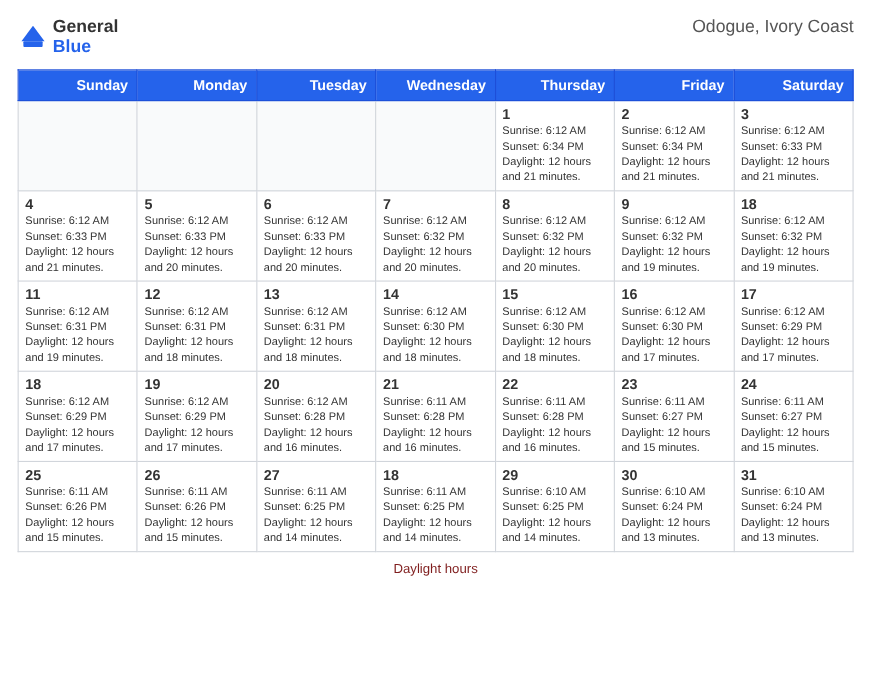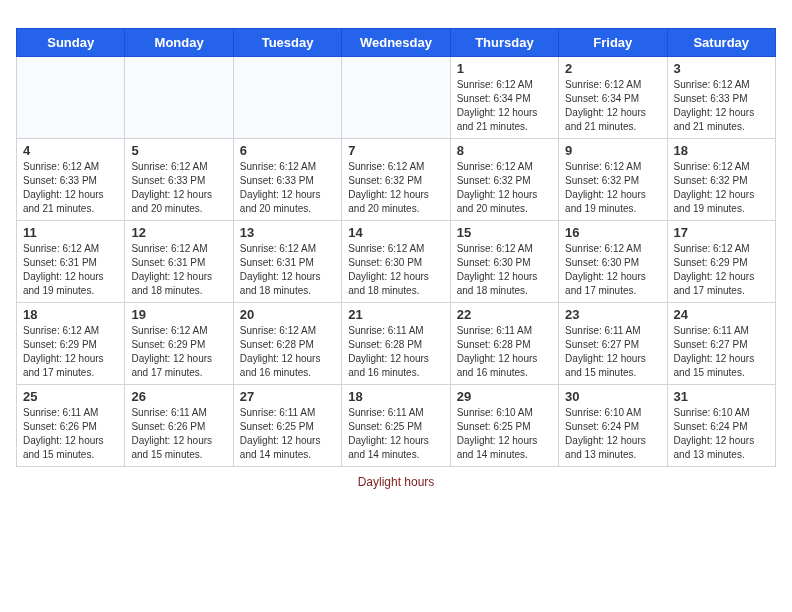--- a/index.html
+++ b/index.html
@@ -53,21 +53,21 @@
       font-size: 16px;
       color: #555;
     }
     .calendar {
       width: 100%;
       border-collapse: collapse;
     }
     .calendar th {
       background: #2563eb;
       color: #fff;
-      text-align: center;
+      text-align: right;
       padding: 6px 8px;
       font-size: 13px;
       font-weight: 600;
       border: 1px solid #1d4ed8;
     }
     .calendar td {
       border: 1px solid #d1d5db;
       vertical-align: top;
       padding: 4px 6px;
       width: calc(100% / 7);
@@ -95,21 +95,32 @@
       margin-top: 8px;
       font-size: 12px;
       color: #7f1d1d;
       text-align: center;
     }
   </style>
 </head>
 <body>
 
 <div class="header">
+  <div class="logo">
+    <svg class="logo-icon" viewBox="0 0 32 32" xmlns="http://www.w3.org/2000/svg">
+      <polygon points="16,4 28,20 4,20" fill="#2563eb"></polygon>
+      <rect x="6" y="20" width="20" height="6" fill="#2563eb" rx="1"></rect>
+    </svg>
+    <div class="logo-text">
+      <span class="logo-general">General</span>
+      <span class="logo-blue">Blue</span>
+    </div>
+  </div>
   <div class="title-block">
+    <div class="location">Odogue, Ivory Coast</div>
   </div>
 </div>
 
 <table class="calendar">
   <thead>
     <tr>
     <th>Sunday</th>
         <th>Monday</th>
         <th>Tuesday</th>
         <th>Wednesday</th>

